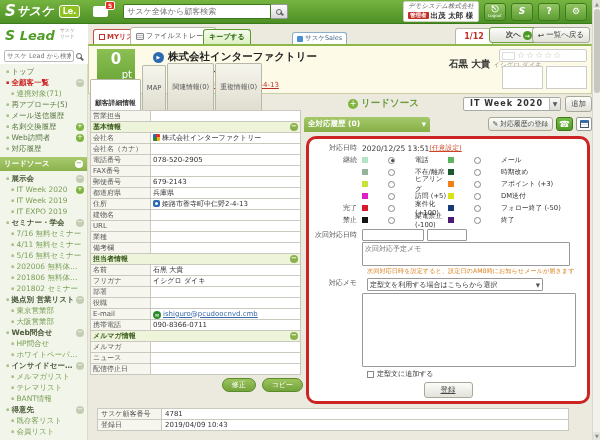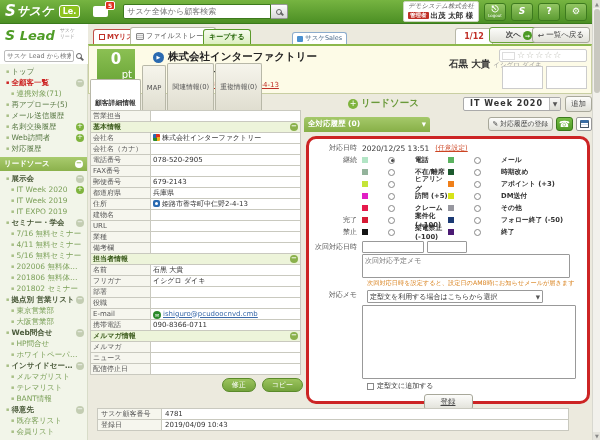--- a/index.html
+++ b/index.html
@@ -147,23 +147,23 @@
     color:#fff; font-size:9px; line-height:12px; text-align:center; margin-left:3px; }
   .calbtn { width:16px; height:14px; background:#fff; border:1px solid #999; border-radius:2px; display:flex; align-items:center; justify-content:center; margin-left:3px; }
   .cal { width:9px; height:8px; border:1px solid #456; border-top:3px solid #3a6ea5; border-radius:1px; background:linear-gradient(#fff 0 1px,#cde 1px 2px,#fff 2px); }
 
   
   #formbox { position:absolute; left:2px; top:40px; width:284px; height:268px; border:3px solid #cc2424; border-radius:10px;
     background:#fff; padding:4px 5px; }
   .frow { display:flex; align-items:center; margin-bottom:1px; }
   .flbl { width:48px; text-align:right; padding-right:5px; color:#555; font-size:7px; flex-shrink:0; }
   .fval { font-size:7.5px; color:#333; }
-  .opt-link { color:#cc4422; font-size:6.8px; text-decoration:underline; margin-left:6px; }
+  .opt-link { color:#cc4422; font-size:6.8px; text-decoration:underline; }
   .grow { display:flex; align-items:center; height:12px; }
-  .optcell { display:flex; align-items:center; gap:20px; font-size:6.8px;font-weight:bold; }
+  .optcell { display:flex; align-items:center; gap:20px; font-size:6.8px; }
   .optcell.c1 { width:86px; }
   .csq { width:6px; height:6px; flex-shrink:0; }
   .radio { width:7px; height:7px; border:1px solid #888; border-radius:50%; background:#fff; flex-shrink:0; }
   .radio.sel { position:relative; }
   .radio.sel::after { content:""; position:absolute; left:1.5px; top:1.5px; width:3px; height:3px; background:#444; border-radius:50%; }
   .tinput { border:1px solid #999; height:12px; font-size:7px; border-radius:1px; font-family:"DejaVu Sans",sans-serif; }
   .ta { border:1px solid #999; font-size:7px; border-radius:1px; resize:none; font-family:"DejaVu Sans",sans-serif; padding:1px 2px; }
   .fnote { margin:1px 0 2px 53px; font-size:6.2px; color:#d9821e; }
   .fsel { margin-left:53px; width:176px; height:13px; font-size:7px; border:1px solid #999; border-radius:1px;
     background:#fff; display:flex; align-items:center; justify-content:space-between; padding:0 2px; color:#333; }
@@ -620,33 +620,20 @@
               <span class="radio"></span>
               <span>訪問 (+5)</span>
             </span>
             <span class="optcell">
               <span class="csq" style="background: rgb(214, 227, 26);"></span>
               <span class="radio"></span>
               <span>DM送付</span>
             </span>
           </div>
           <div class="grow">
-            <span class="flbl"></span>
-            <span class="optcell c1">
-              <span class="csq" style="background: rgb(230, 25, 75);"></span>
-              <span class="radio"></span>
-              <span>クレーム</span>
-            </span>
-            <span class="optcell">
-              <span class="csq" style="background: rgb(151, 151, 159);"></span>
-              <span class="radio"></span>
-              <span>その他</span>
-            </span>
-          </div>
-          <div class="grow">
             <span class="flbl">完了</span>
             <span class="optcell c1">
               <span class="csq" style="background: rgb(214, 26, 53);"></span>
               <span class="radio"></span>
               <span>案件化 (+100)</span>
             </span>
             <span class="optcell">
               <span class="csq" style="background: rgb(27, 58, 116);"></span>
               <span class="radio"></span>
               <span>フォロー終了 (-50)</span>

